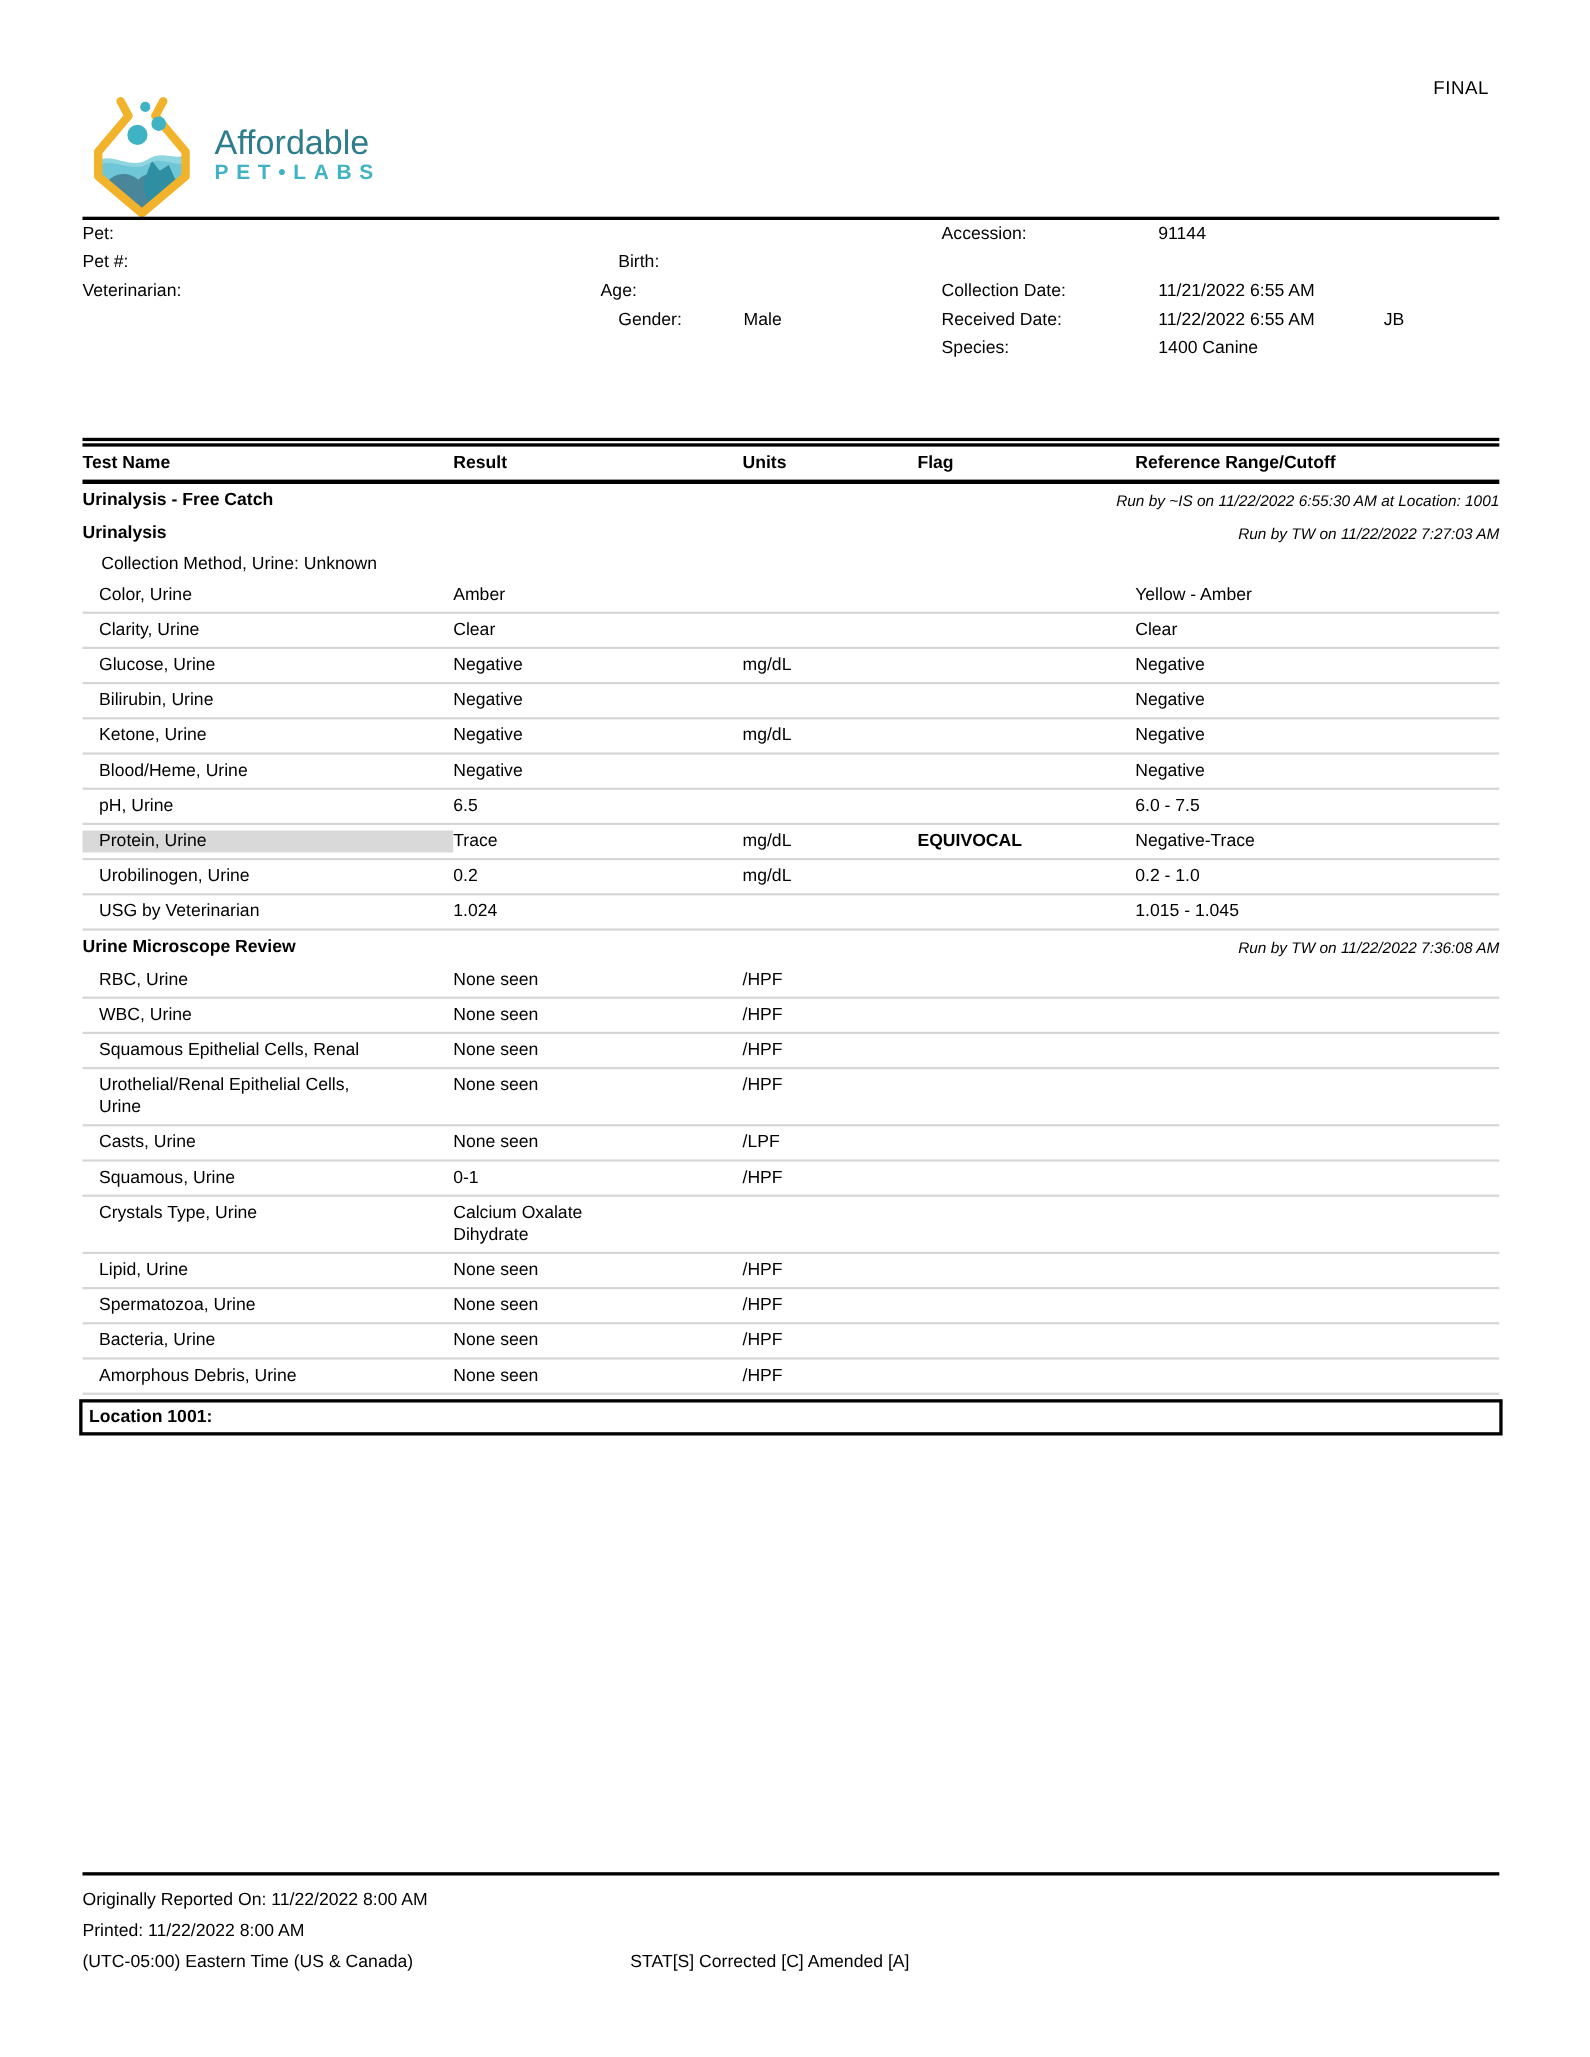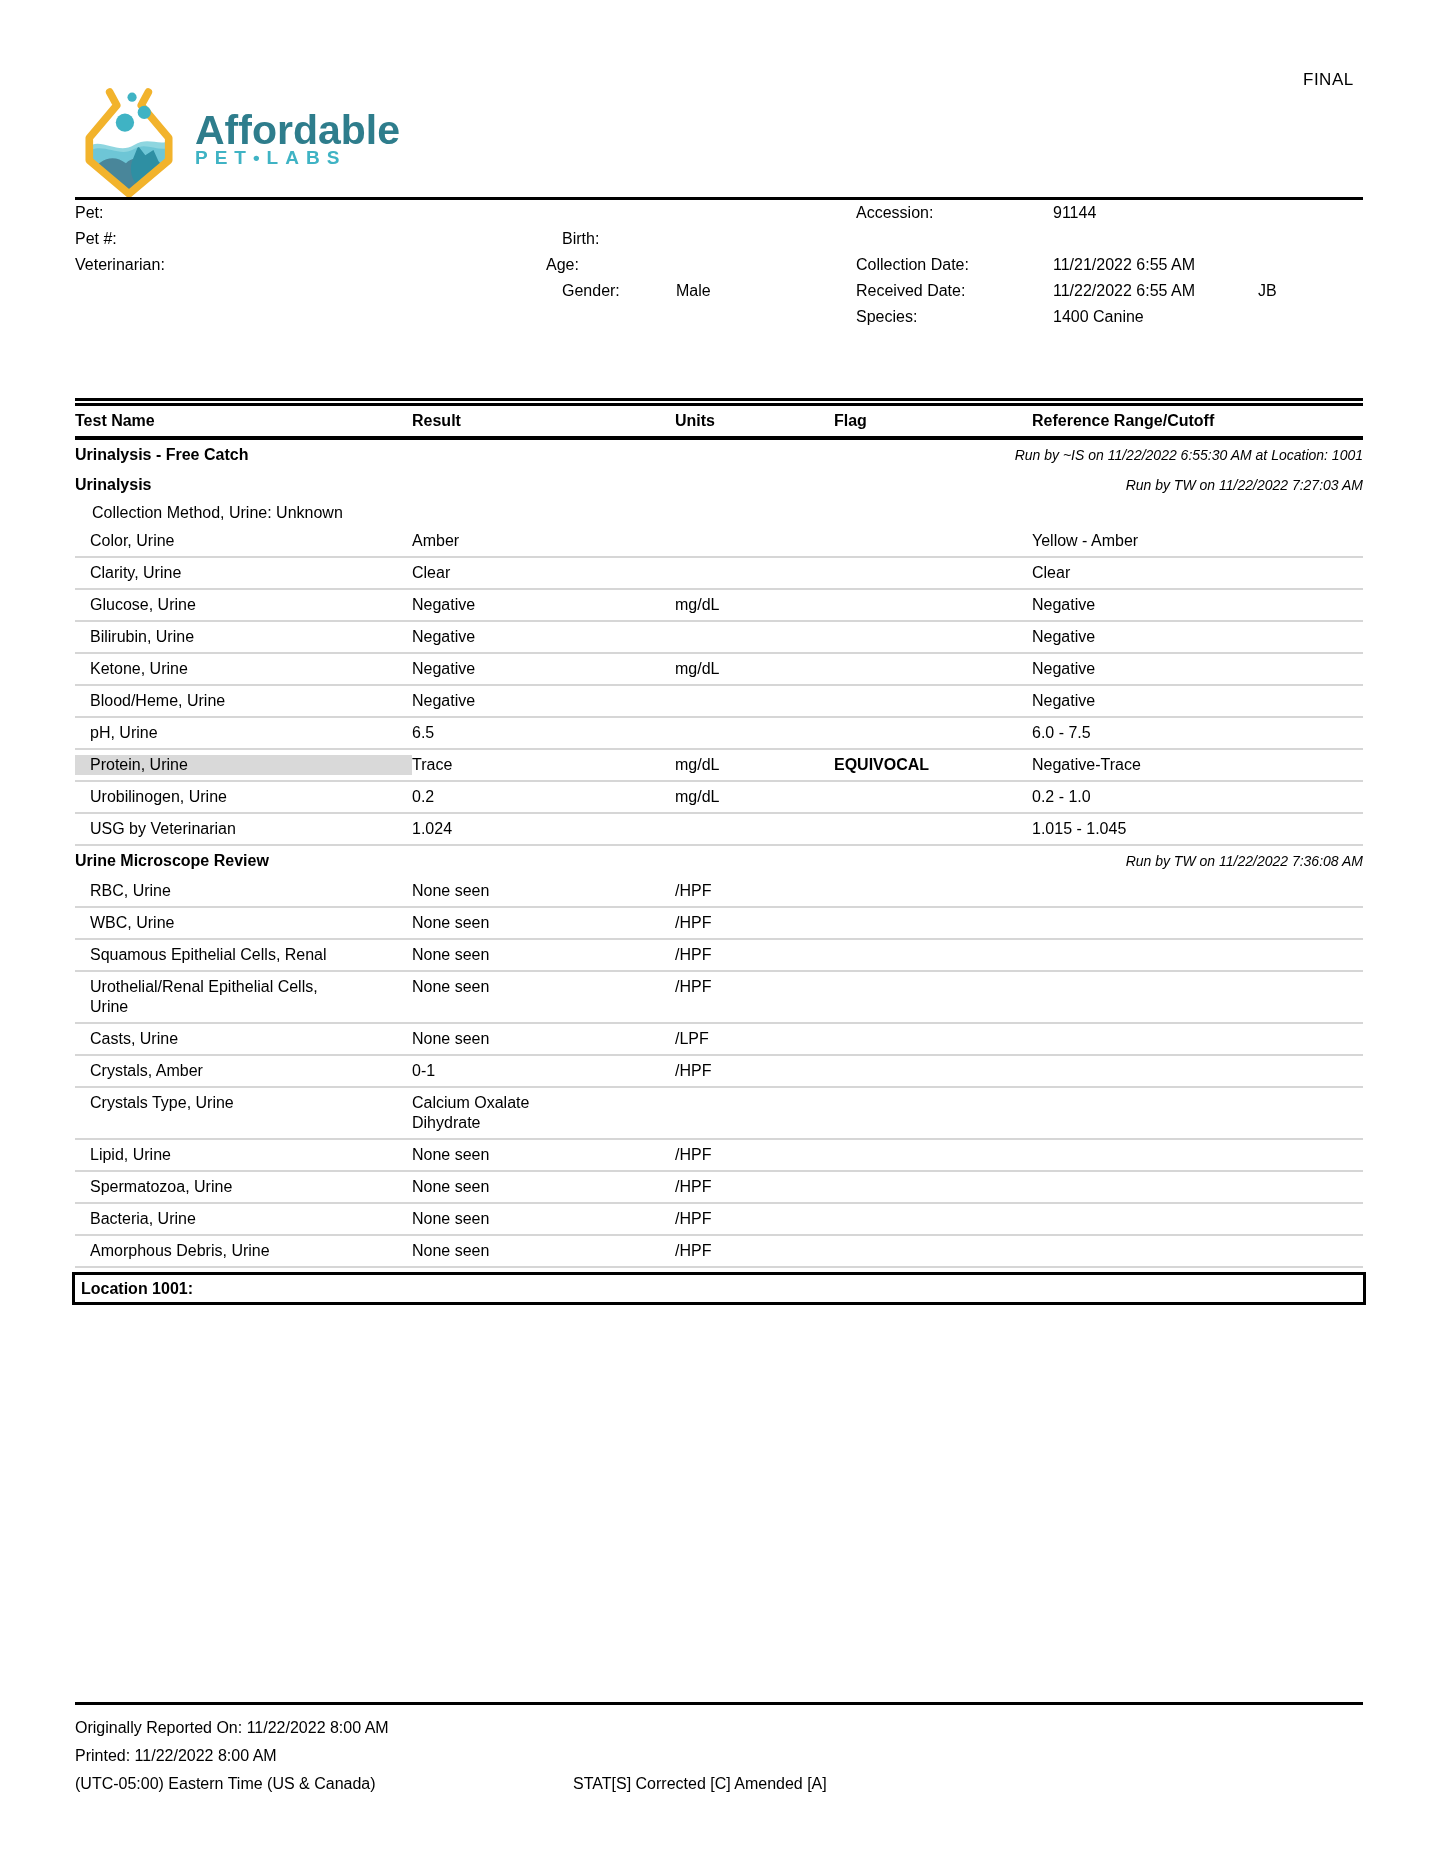--- a/index.html
+++ b/index.html
@@ -12,21 +12,21 @@
     overflow:hidden;
   }
   .abs { position:absolute; line-height:22px; }
 
   
   .final { position:absolute; left:1303px; top:70px; font-size:17px; letter-spacing:0.5px; }
 
   
   .logo-wrap { position:absolute; left:73px; top:88px; display:flex; align-items:flex-start; }
   .logo-text { margin-left:10px; margin-top:26px; }
-  .brand-main { font-size:41px; font-weight:bold; color:#2e7d8c; line-height:32px; }
+  .brand-main { font-size:31px; font-weight:normal; color:#2e7d8c; line-height:32px; }
   .brand-sub { font-size:19px; color:#3fb3c4; letter-spacing:7px; line-height:24px; font-weight:bold; }
 
   
   .rule { position:absolute; left:75px; width:1288px; background:#000; }
 
   
 
   
   .results { position:absolute; left:75px; top:398px; width:1288px; }
   .thead {
@@ -238,21 +238,21 @@
         <div class="cell-ref"></div>
       </div>
       <div class="row test">
         <div class="cell-name">Casts, Urine</div>
         <div class="cell-result">None seen</div>
         <div class="cell-units">/LPF</div>
         <div class="cell-flag"></div>
         <div class="cell-ref"></div>
       </div>
       <div class="row test">
-        <div class="cell-name">Crystals, Amber</div>
+        <div class="cell-name">Squamous, Urine</div>
         <div class="cell-result">0-1</div>
         <div class="cell-units">/HPF</div>
         <div class="cell-flag"></div>
         <div class="cell-ref"></div>
       </div>
       <div class="row test">
         <div class="cell-name">Crystals Type, Urine</div>
         <div class="cell-result">Calcium Oxalate
 Dihydrate</div>
         <div class="cell-units"></div>

